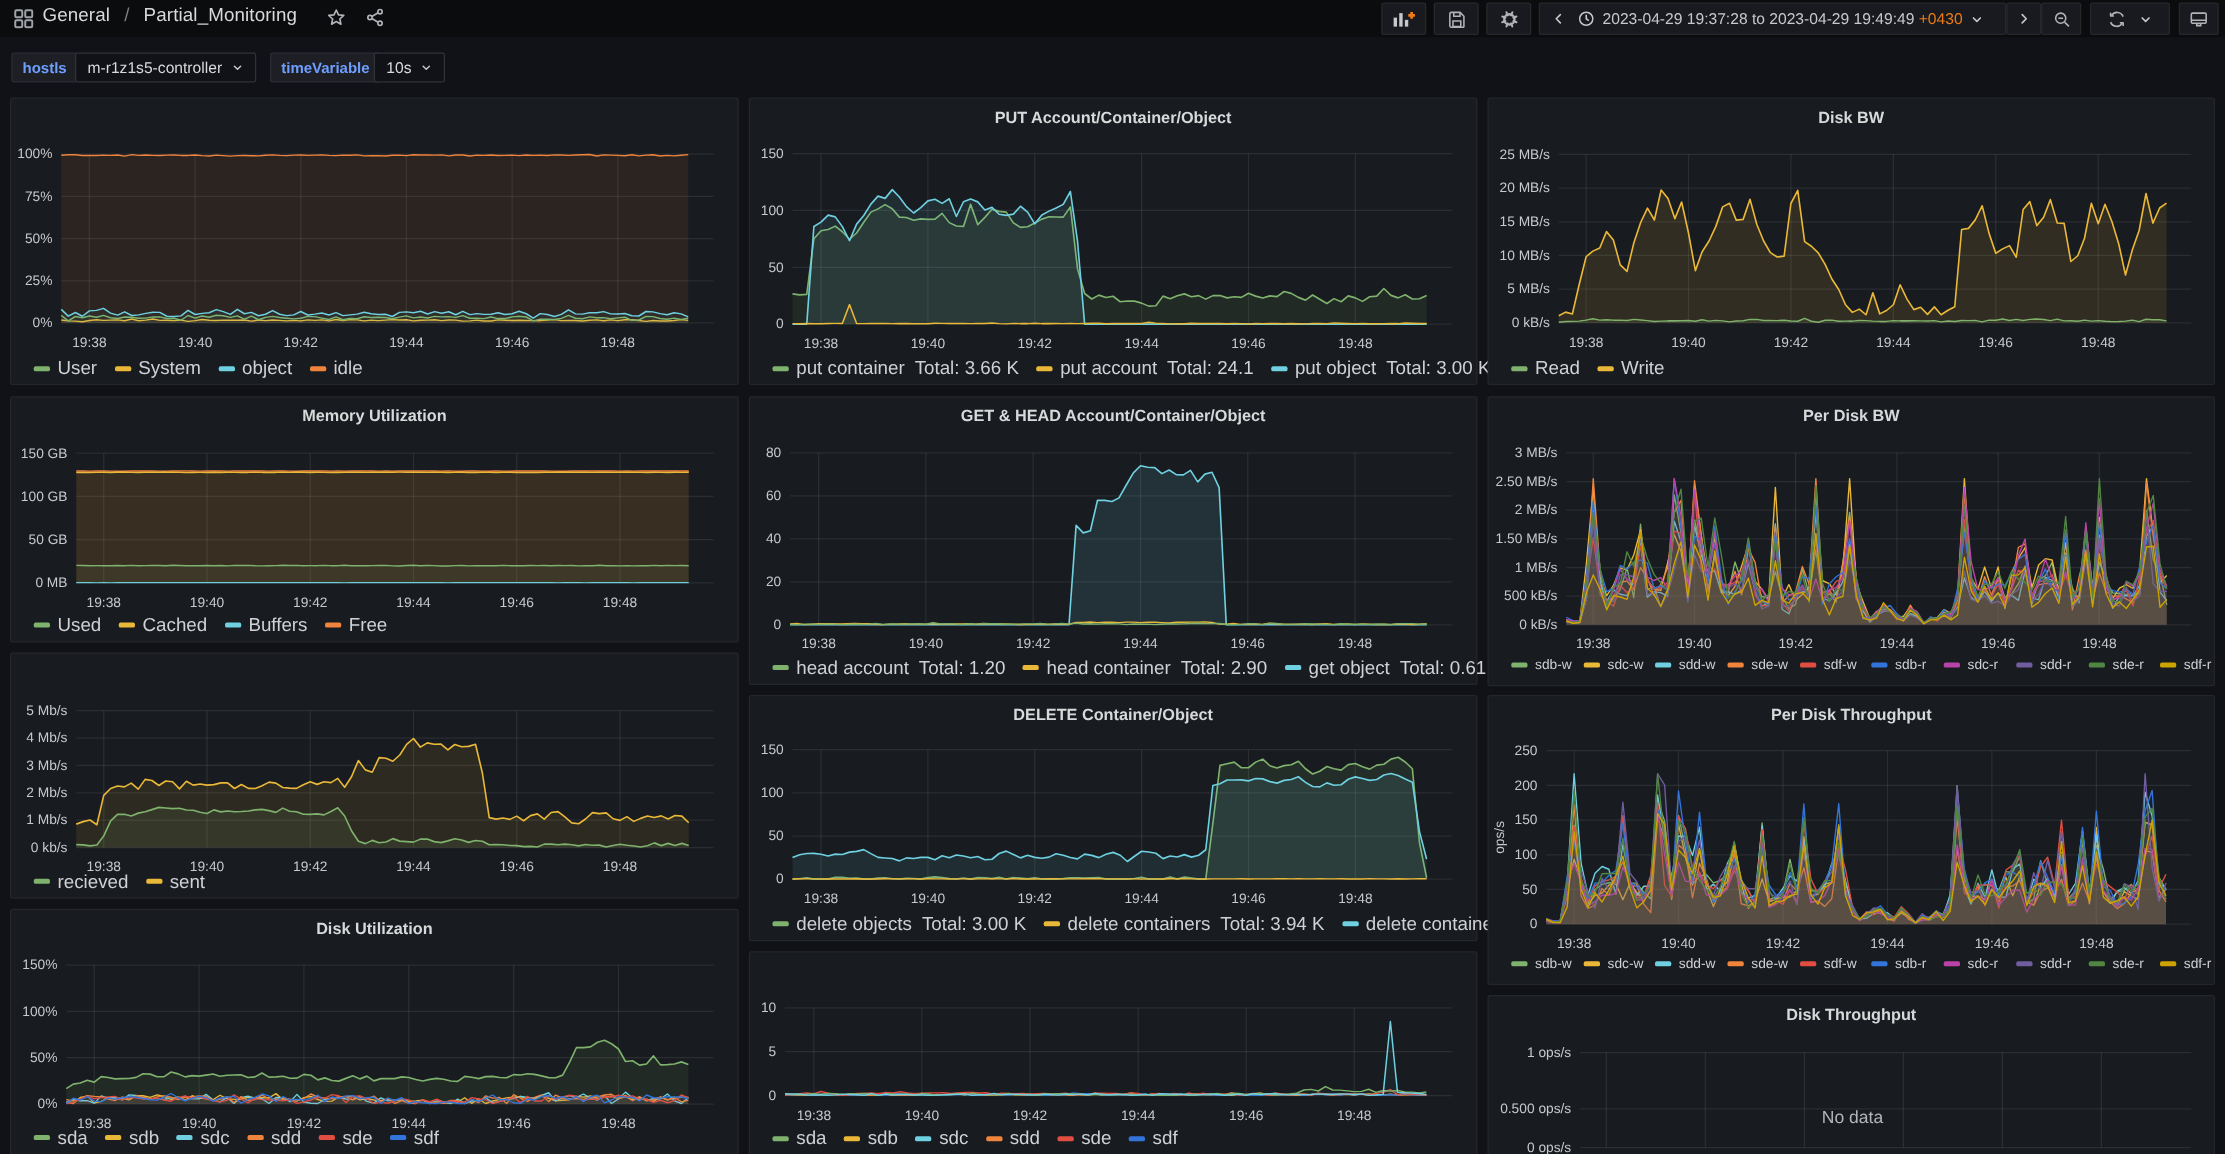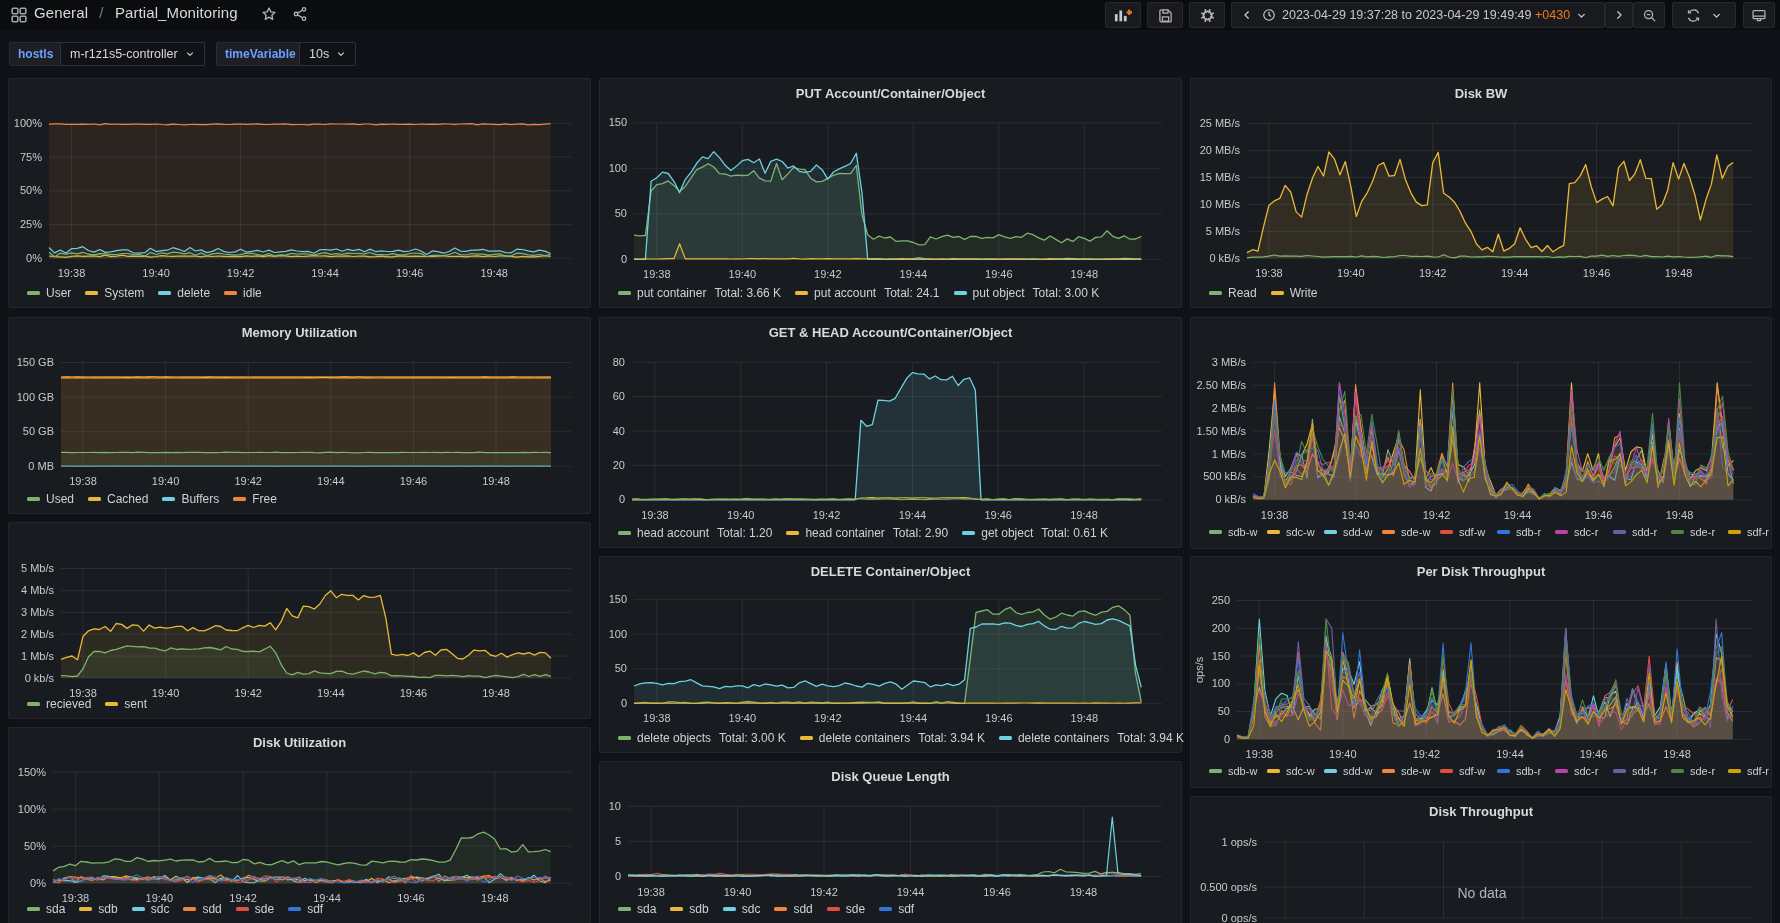--- a/index.html
+++ b/index.html
@@ -13,21 +13,21 @@
   display:flex;align-items:center;justify-content:center;color:#c7c8cd}
 .timebox {position:absolute;top:2px;height:26px;background:#181a1f;border:1px solid #26282e;border-radius:2px;
   display:flex;align-items:center;font-size:12.5px;color:#c7c8cd}
 .submenu {position:absolute;left:0;top:30px;width:1780px;height:48px;background:#111217}
 .varlabel {position:absolute;height:24px;background:#1d1f24;border:1px solid #2a2c33;border-radius:2px;
   color:#6e9fff;font-size:12px;font-weight:700;display:flex;align-items:center;padding:0 8px}
 .varval {position:absolute;height:24px;background:#111217;border:1px solid #2f3237;border-radius:2px;
   color:#d8d9da;font-size:12.5px;display:flex;align-items:center;padding:0 9px;gap:7px}
 .panel {position:absolute;background:#181b1f;border:1px solid #25262b;border-radius:2px}
 .ptitle {position:absolute;left:0;top:7px;width:100%;text-align:center;font-size:13px;font-weight:700;color:#d8d9da}
-.legend {position:absolute;display:flex;align-items:flex-start;font-size:12px;color:#d0d1d6;white-space:nowrap}
+.legend {position:absolute;display:flex;align-items:flex-start;font-size:15px;color:#d0d1d6;white-space:nowrap}
 .legend .li {display:flex;align-items:center;margin-right:14px}
 .legend .li i {display:inline-block;width:13px;height:4px;border-radius:1.5px;margin-right:6px}
 .legend .li .tot {margin-left:8px}
 .legend2 {position:absolute;left:0;width:100%;height:14px;font-size:11px;color:#d0d1d6}
 .legend2 .li2 {position:absolute;display:flex;align-items:center;white-space:nowrap}
 .legend2 .li2 i {display:inline-block;width:13px;height:4px;border-radius:1.5px;margin-right:6px}
 </style></head><body>
 <div class="navbar">
     <span class="gridicon"><svg width="16" height="16" viewBox="0 0 16 16" fill="none" stroke="#9fa2a8" stroke-width="1.6">
         <rect x="1.2" y="1.2" width="5.6" height="5.6" rx="1"></rect>
@@ -163,21 +163,21 @@
       <span class="li">
         <i style="background:#7EB26D"></i>
         <span>User</span>
       </span>
       <span class="li">
         <i style="background:#EAB839"></i>
         <span>System</span>
       </span>
       <span class="li">
         <i style="background:#6ED0E0"></i>
-        <span>delete</span>
+        <span>object</span>
       </span>
       <span class="li">
         <i style="background:#EF843C"></i>
         <span>idle</span>
       </span>
     </div>
   </div>
 <div class="panel" style="left:8px;top:316.5px;width:583px;height:197px">
     <svg width="583" height="197" viewBox="0 0 583 197" style="position:absolute;left:0;top:0">
       <line x1="52" y1="44.5" x2="562" y2="44.5" stroke="rgba(204,204,220,0.10)" stroke-width="1"></line>
@@ -498,21 +498,20 @@
       <text x="21" y="47.7" text-anchor="end" font-size="11" fill="#c8c9ce">10</text>
       <text x="21" y="82.8" text-anchor="end" font-size="11" fill="#c8c9ce">5</text>
       <text x="21" y="117.9" text-anchor="end" font-size="11" fill="#c8c9ce">0</text>
       <text x="51.1" y="133.9" text-anchor="middle" font-size="11" fill="#c8c9ce">19:38</text>
       <text x="137.5" y="133.9" text-anchor="middle" font-size="11" fill="#c8c9ce">19:40</text>
       <text x="224.0" y="133.9" text-anchor="middle" font-size="11" fill="#c8c9ce">19:42</text>
       <text x="310.5" y="133.9" text-anchor="middle" font-size="11" fill="#c8c9ce">19:44</text>
       <text x="397.0" y="133.9" text-anchor="middle" font-size="11" fill="#c8c9ce">19:46</text>
       <text x="483.4" y="133.9" text-anchor="middle" font-size="11" fill="#c8c9ce">19:48</text>
     </svg>
-    <div class="ptitle">Disk Queue Length</div>
     <div class="legend" style="top:140px;left:18px">
       <span class="li">
         <i style="background:#7EB26D"></i>
         <span>sda</span>
       </span>
       <span class="li">
         <i style="background:#EAB839"></i>
         <span>sdb</span>
       </span>
       <span class="li">
@@ -618,20 +617,21 @@
       <text x="55" y="139.5" text-anchor="end" font-size="11" fill="#c8c9ce">1 MB/s</text>
       <text x="55" y="162.4" text-anchor="end" font-size="11" fill="#c8c9ce">500 kB/s</text>
       <text x="55" y="185.3" text-anchor="end" font-size="11" fill="#c8c9ce">0 kB/s</text>
       <text x="83.6" y="200.8" text-anchor="middle" font-size="11" fill="#c8c9ce">19:38</text>
       <text x="164.6" y="200.8" text-anchor="middle" font-size="11" fill="#c8c9ce">19:40</text>
       <text x="245.5" y="200.8" text-anchor="middle" font-size="11" fill="#c8c9ce">19:42</text>
       <text x="326.5" y="200.8" text-anchor="middle" font-size="11" fill="#c8c9ce">19:44</text>
       <text x="407.5" y="200.8" text-anchor="middle" font-size="11" fill="#c8c9ce">19:46</text>
       <text x="488.5" y="200.8" text-anchor="middle" font-size="11" fill="#c8c9ce">19:48</text>
     </svg>
+    <div class="ptitle">Per Disk BW</div>
     <div class="legend2" style="top:208px">
       <span class="li2" style="left:18px">
         <i style="background:#7EB26D"></i>
         <span>sdb-w</span>
       </span>
       <span class="li2" style="left:76px">
         <i style="background:#EAB839"></i>
         <span>sdc-w</span>
       </span>
       <span class="li2" style="left:133px">

